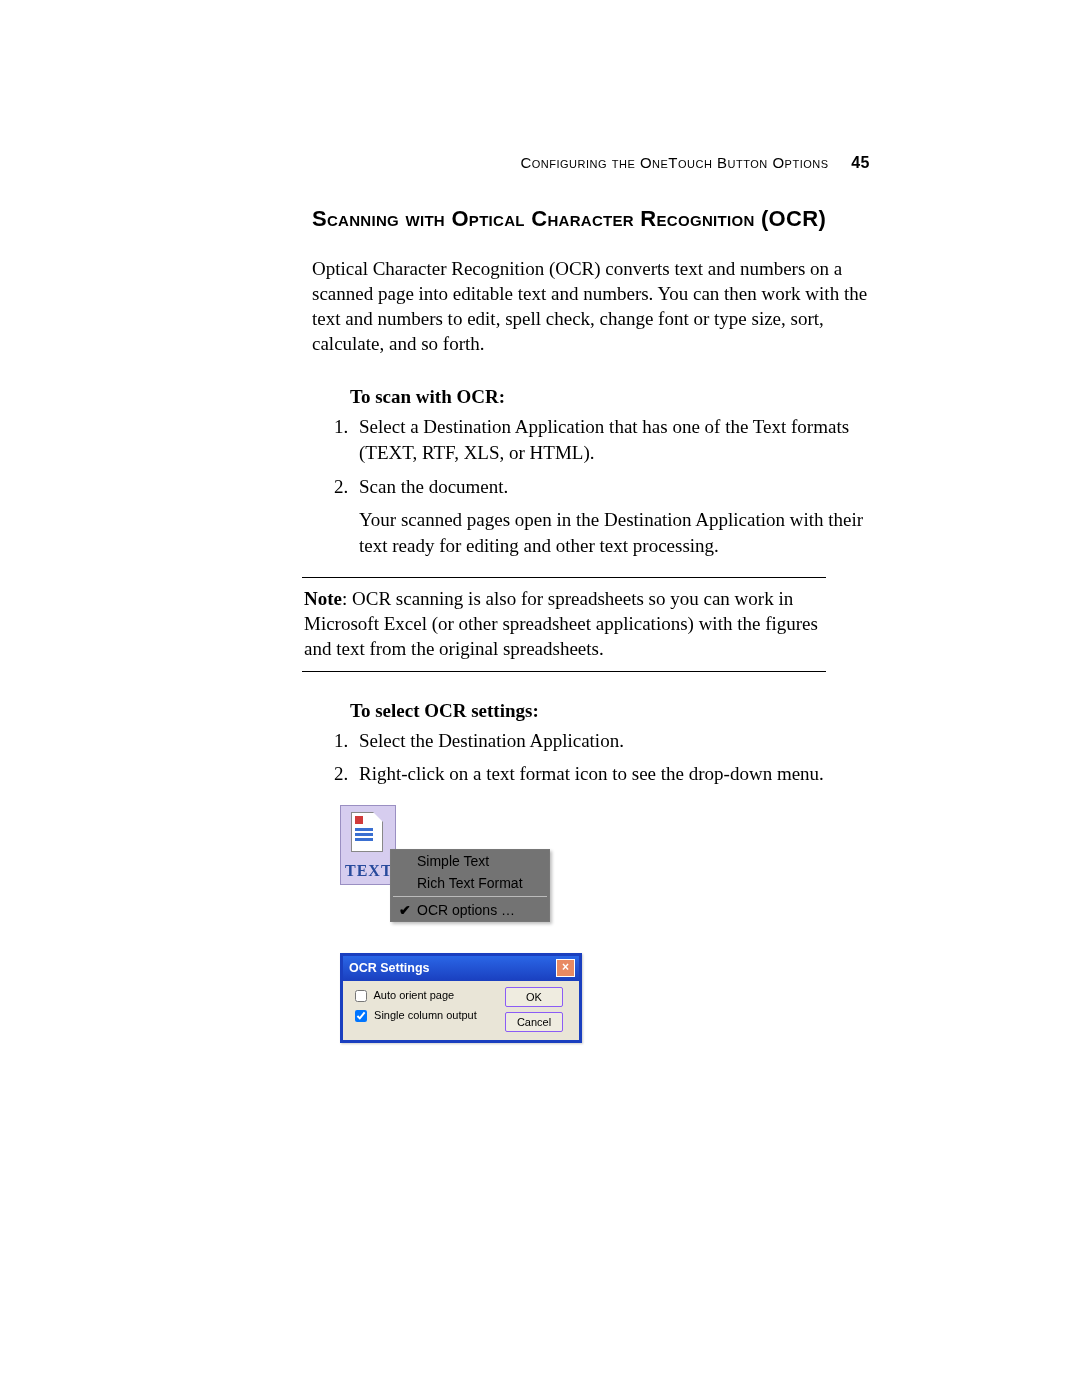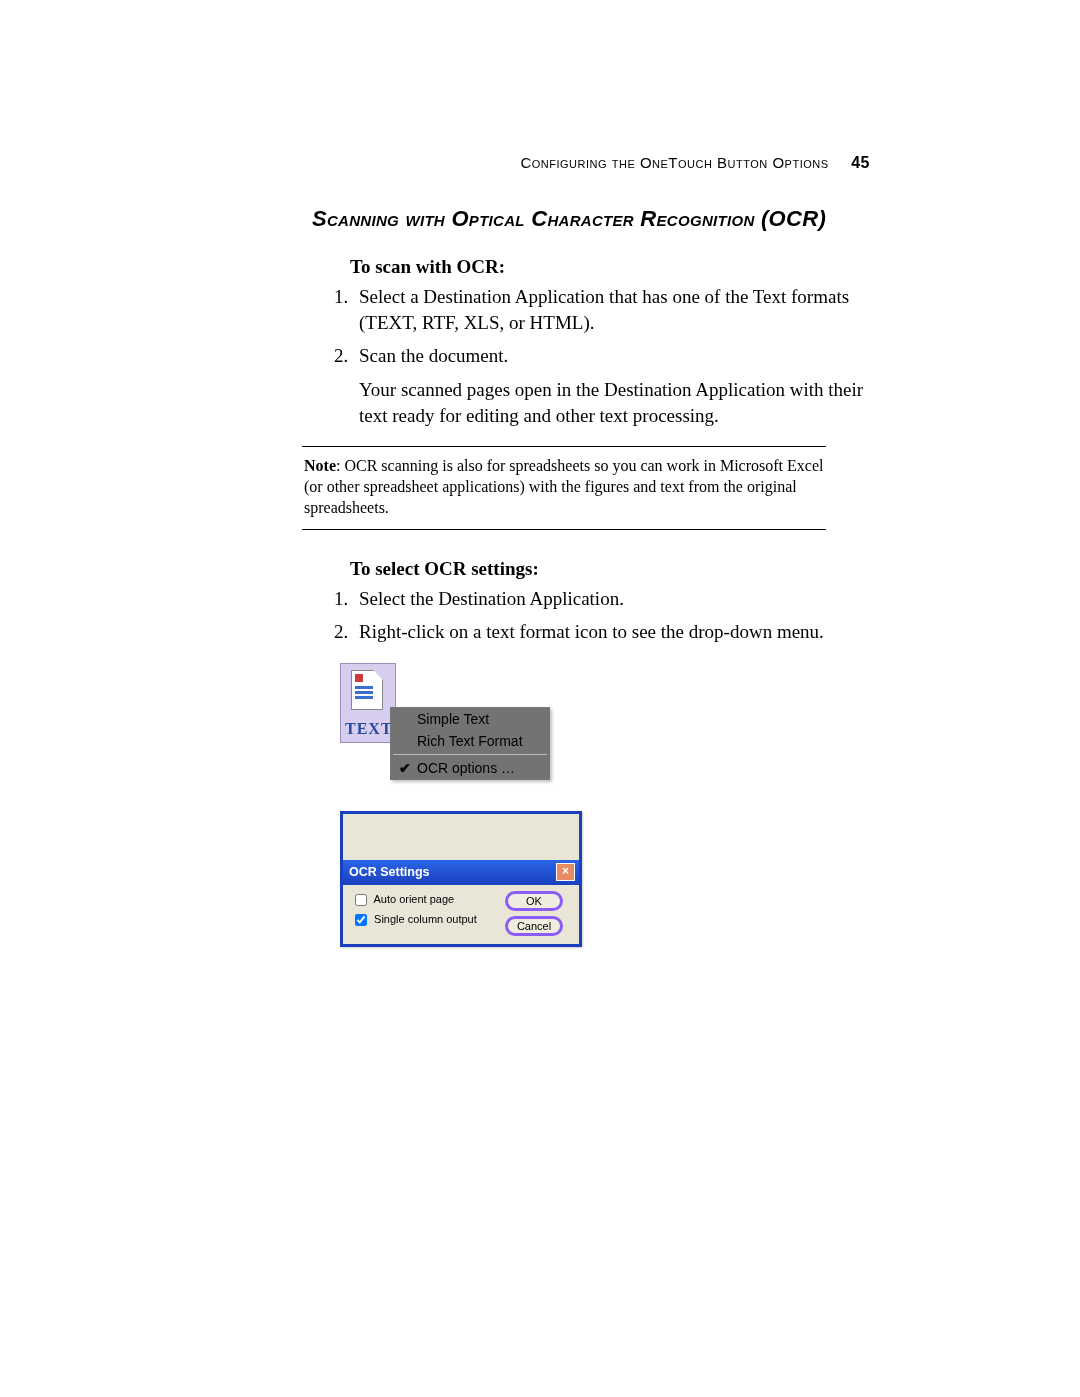--- a/index.html
+++ b/index.html
@@ -37,21 +37,20 @@
     left: 312px;
     top: 206px;
     width: 560px;
   }
   .section-title {
     font-family: "Arial Narrow", Arial, sans-serif;
     font-weight: 700;
     font-size: 22px;
     letter-spacing: 0.3px;
     margin-bottom: 24px;
-    font-style: italic;
   }
   .section-title .sc { font-variant: small-caps; }
   .para {
     font-size: 19px;
     line-height: 1.32;
     margin-bottom: 30px;
   }
   .subhead {
     font-weight: 700;
     font-size: 19px;
@@ -72,21 +71,21 @@
   }
   ol.steps li .sub {
     display: block;
     margin-top: 8px;
   }
   .note-box {
     border-top: 1.5px solid #000;
     border-bottom: 1.5px solid #000;
     padding: 8px 2px 10px 2px;
     margin: 6px 0 28px 0;
-    font-size: 16px;
+    font-size: 19px;
     line-height: 1.32;
     width: 520px;
     margin-left: -10px;
   }
   .note-box .note-label {
     font-weight: 700;
   }
   .bold { font-weight: 700; }
 
   
@@ -172,21 +171,20 @@
   }
   .ocr-dialog .titlebar {
     background: linear-gradient(#2a66e6, #1a3fbf);
     color: #fff;
     font-weight: 700;
     font-size: 12.5px;
     padding: 3px 4px 4px 6px;
     display: flex;
     justify-content: space-between;
     align-items: center;
-    margin-top: 46px;
   }
   .ocr-dialog .titlebar .closebox {
     width: 17px; height: 16px;
     background: #e88a63;
     border: 1px solid #fff;
     color: #fff;
     font-weight: 700;
     font-size: 12px;
     line-height: 14px;
     text-align: center;
@@ -210,40 +208,41 @@
   }
   .ocr-dialog .btns {
     display: flex;
     flex-direction: column;
     gap: 5px;
   }
   .ocr-dialog .btns button {
     width: 58px; height: 20px;
     font-size: 11px;
     background: #efece0;
-    border: 3px solid #8b5cf6;
-    border-radius: 10px;
+    border: 1px solid #8b5cf6;
+    border-radius: 2px;
   }
 </style>
 </head>
 <body>
 
 <div class="page">
 
   <div class="header-line">
     <span class="smallcaps">Configuring the OneTouch Button Options</span>
     <span class="pageno">45</span>
   </div>
 
   <div class="content">
 
     <div class="section-title">
       <span class="sc">Scanning with Optical Character Recognition (OCR)</span>
     </div>
 
+    <div class="para">Optical Character Recognition (OCR) converts text and numbers on a scanned page into editable text and numbers. You can then work with the text and numbers to edit, spell check, change font or type size, sort, calculate, and so forth.</div>
 
     <div class="subhead">To scan with OCR:</div>
     <ol class="steps">
       <li>Select a Destination Application that has one of the Text formats (TEXT, RTF, XLS, or HTML).</li>
       <li>
         <span>Scan the document.</span>
         <span class="sub">Your scanned pages open in the Destination Application with their text ready for editing and other text processing.</span>
       </li>
     </ol>
 

